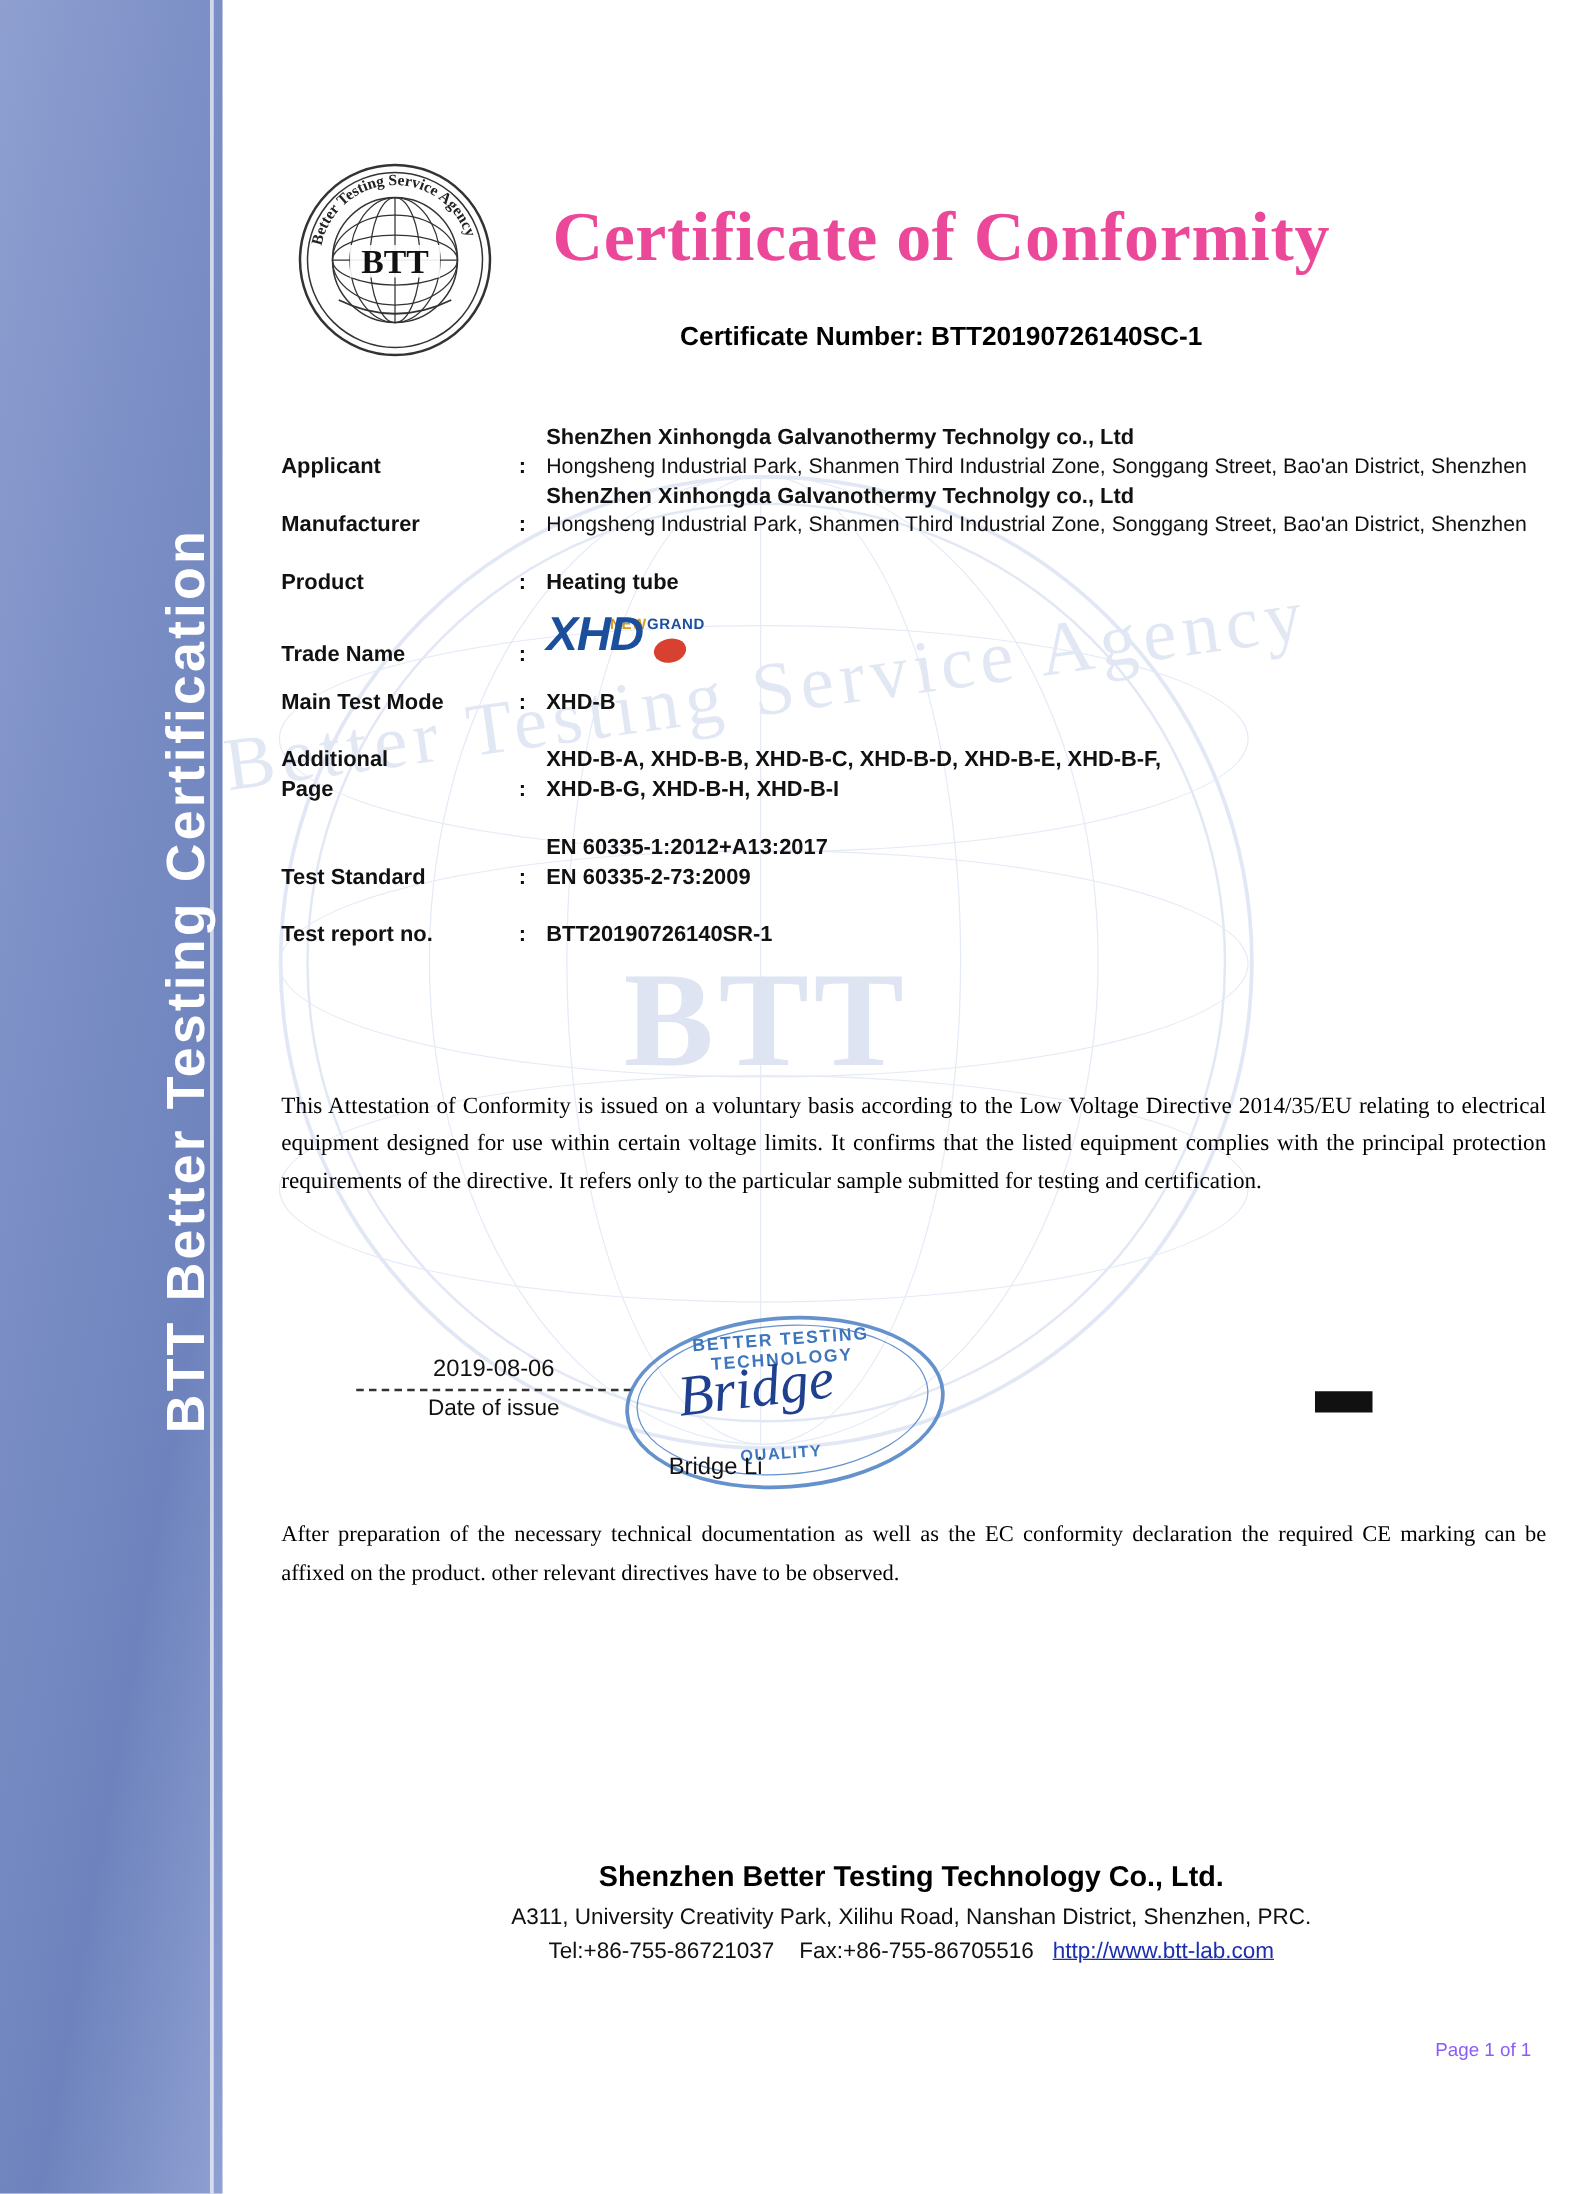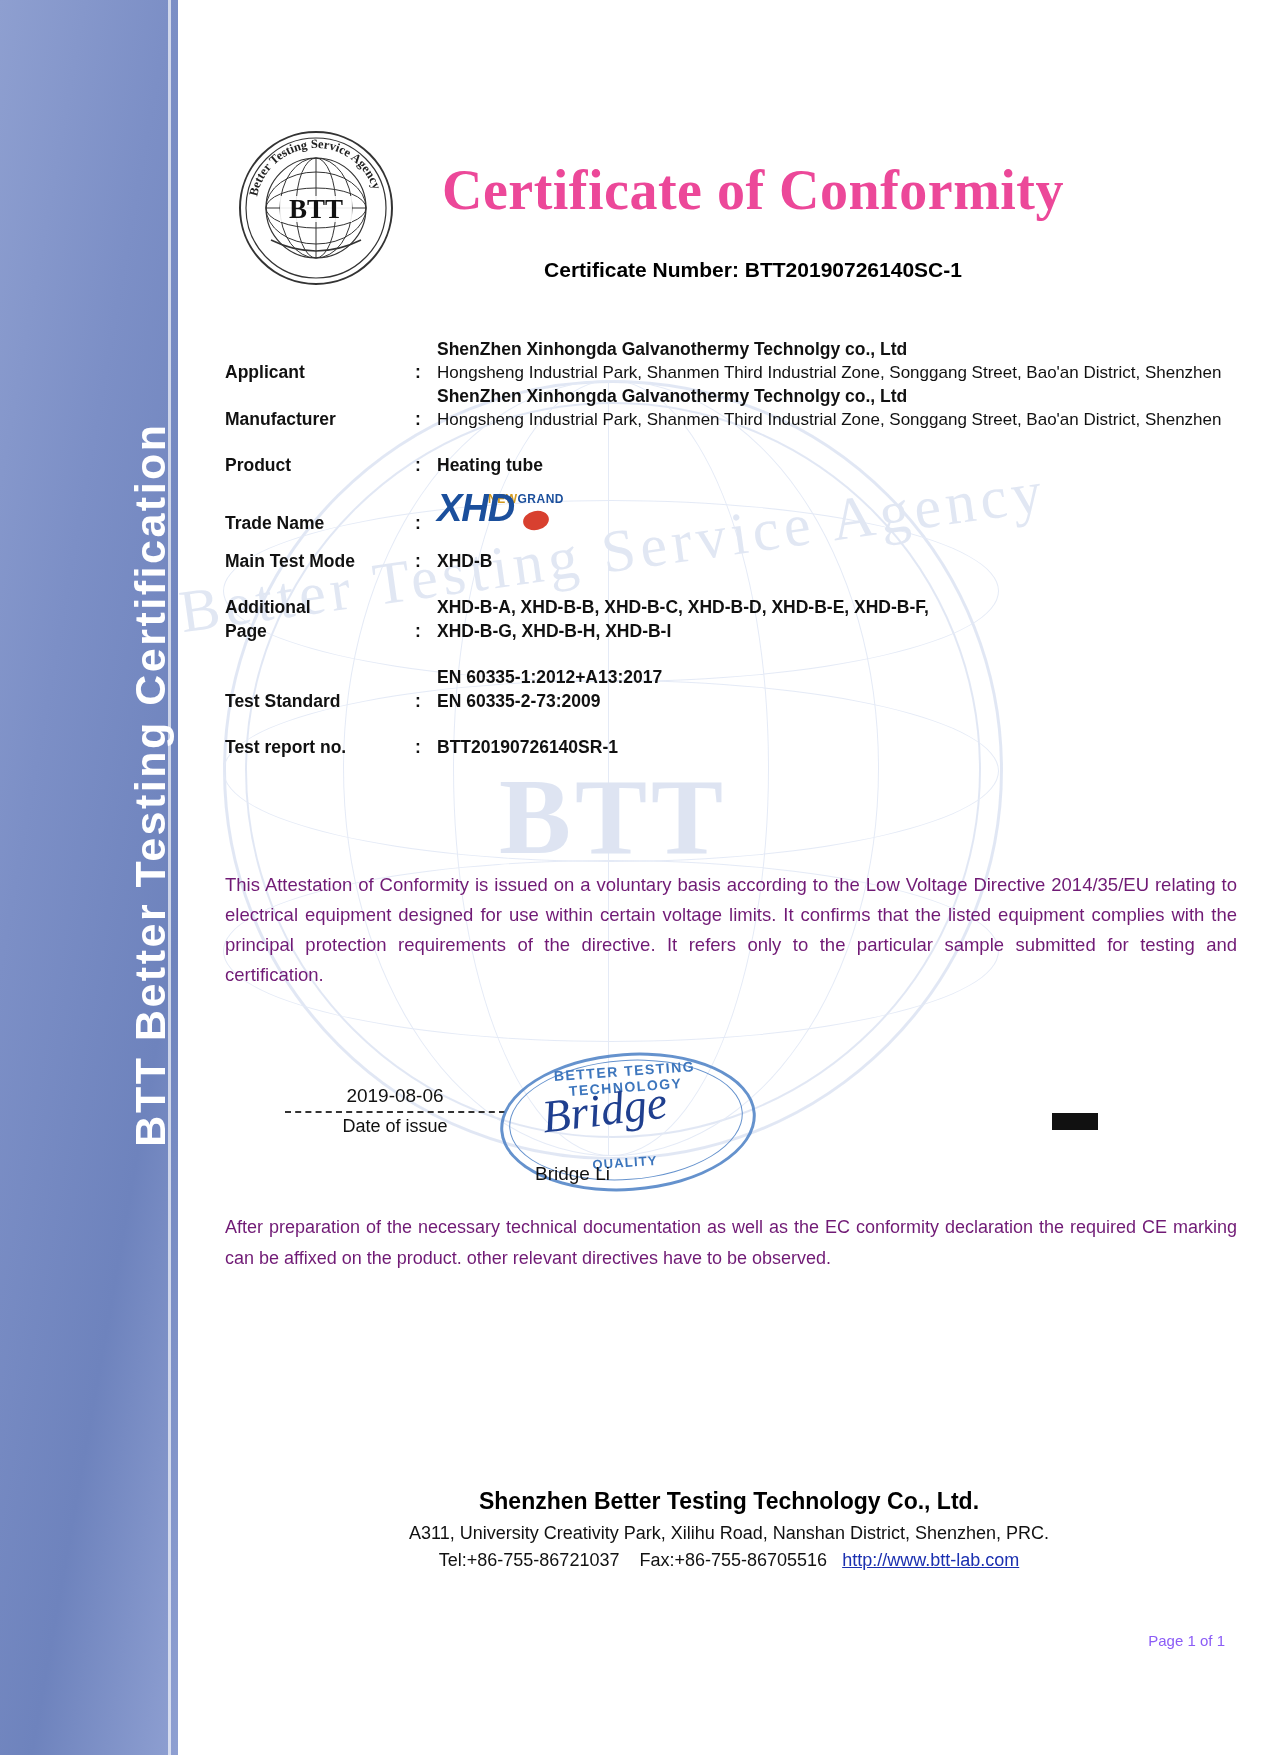--- a/index.html
+++ b/index.html
@@ -218,22 +218,23 @@
     transform: rotate(-12deg);
   }
 
   
   .para {
     position: absolute;
     left: 47px;
     width: 1012px;
     font-size: 18.5px;
     line-height: 30px;
-    color: #701a75;
+    color: #000000;
     text-align: justify;
+    font-family: Liberation Serif, serif;
   }
   #para-main { top: 870px; }
   #para-after { top: 1212px; font-size: 18px; line-height: 31px; }
 
   
   .sig-area {
     position: absolute;
     left: 47px;
     top: 1075px;
     width: 1012px;

